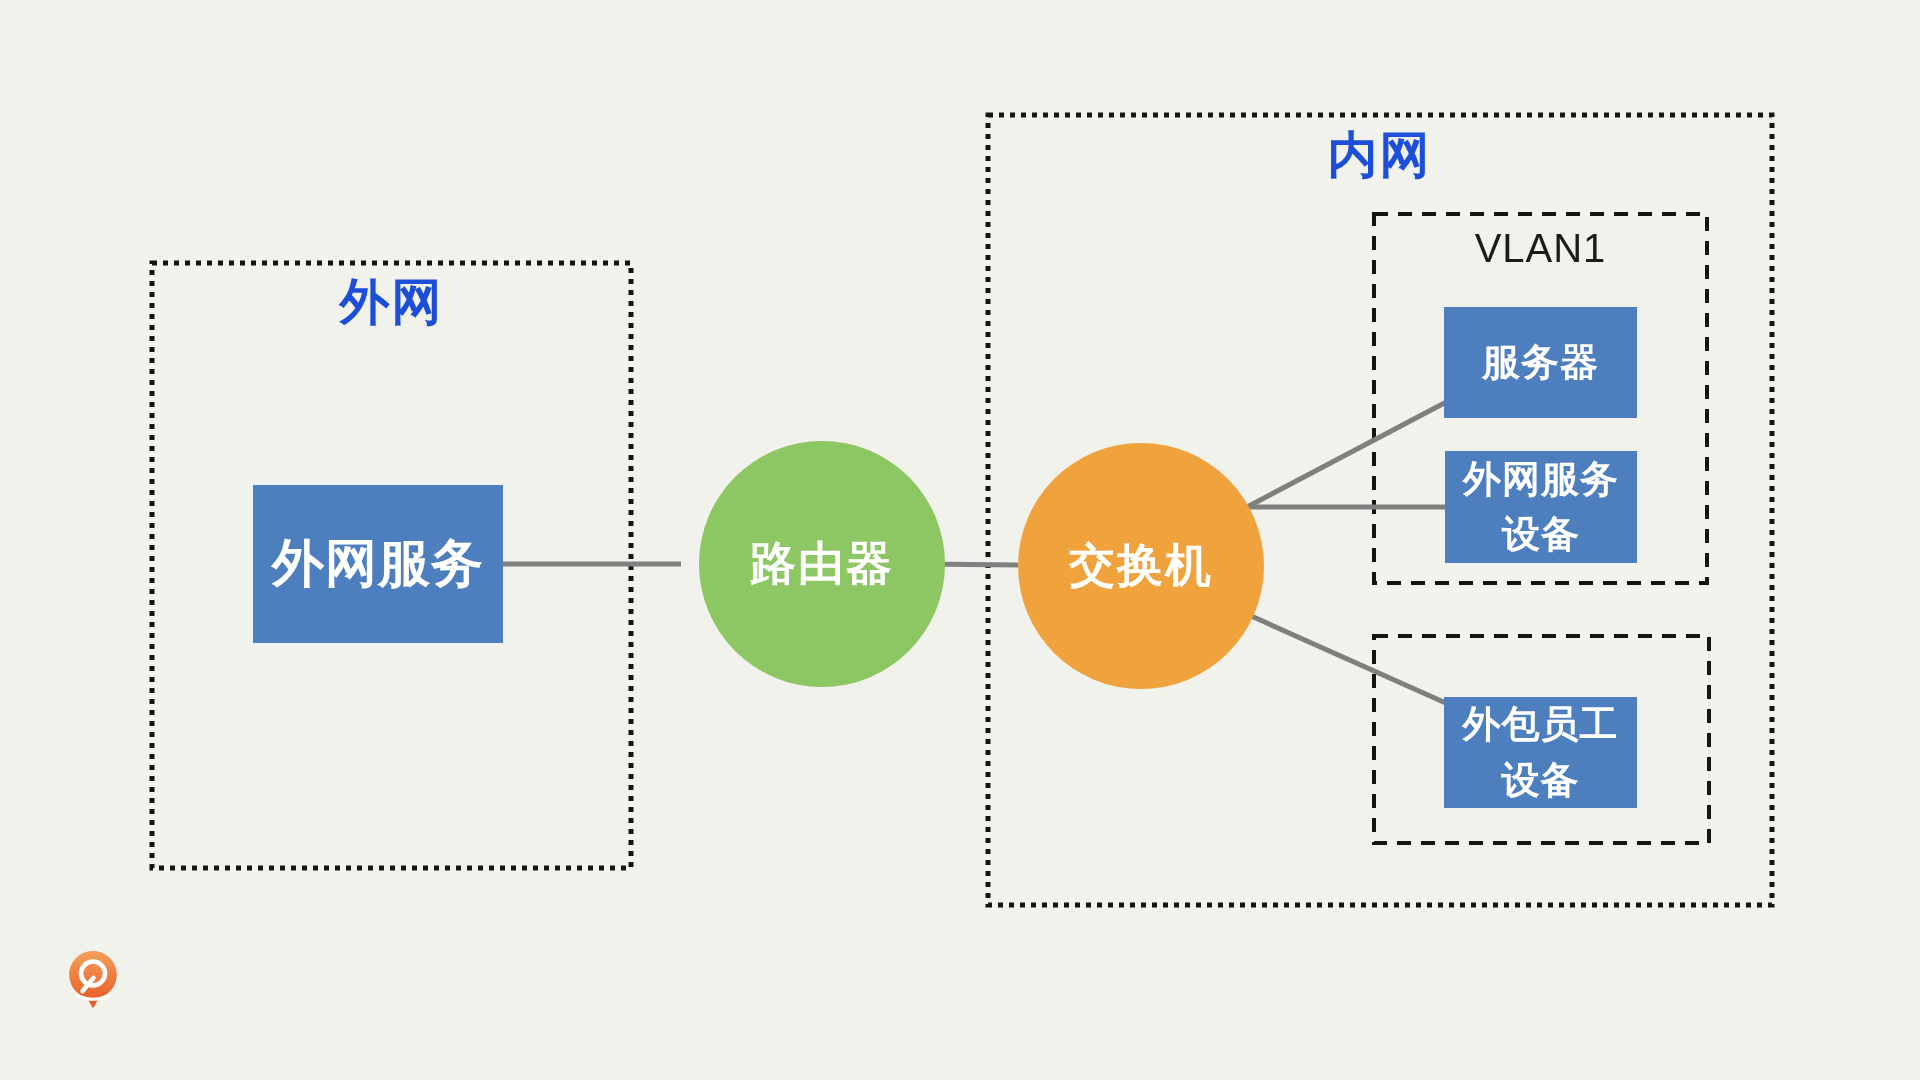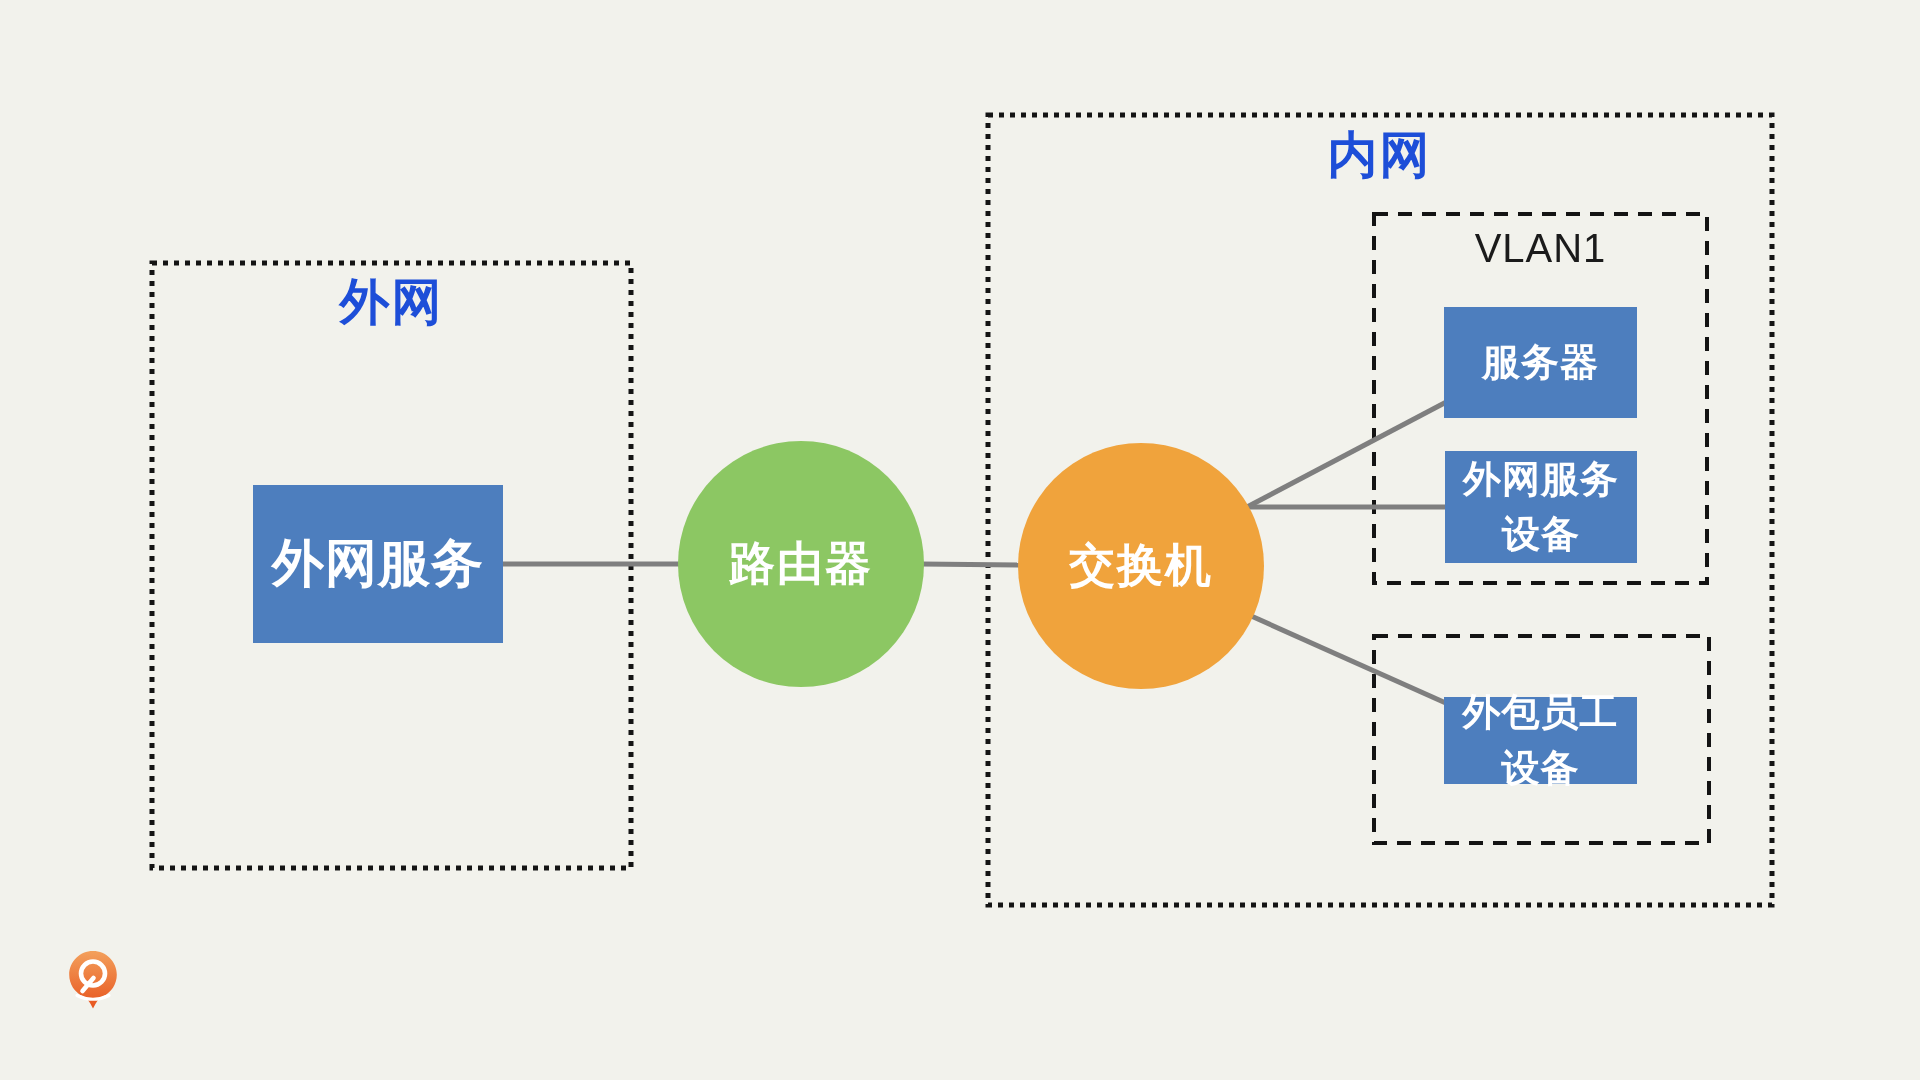--- a/index.html
+++ b/index.html
@@ -138,37 +138,37 @@
     <line class="link" x1="921" y1="564" x2="1020" y2="565"></line>
     <line class="link" x1="1247" y1="507" x2="1452" y2="399"></line>
     <line class="link" x1="1247" y1="507" x2="1450" y2="507"></line>
     <line class="link" x1="1249" y1="615" x2="1448" y2="704"></line>
   </svg>
 
   <div class="area-label" style="left:150px; top:272px; width:483px; height:60px;">外网</div>
 
   <div class="node big" style="left:253px; top:485px; width:250px; height:158px;">外网服务</div>
 
-  <div class="circle router" style="left:678px; top:441px;">路由器</div>
+  <div class="circle router" style="left:699px; top:441px;">路由器</div>
 
   <div class="circle switch" style="left:1018px; top:443px;font-family:Liberation Mono, monospace;">交换机</div>
 
   <div class="area-label" style="left:986px; top:125px; width:787px; height:60px;">内网</div>
 
   <div class="vlan-label v1" style="left:1373px; top:220px; width:335px; height:56px;">VLAN1</div>
 
   <div class="node small" style="left:1444px; top:291px; width:193px; height:111px;margin-top:16px;">服务器</div>
 
   <div class="node small" style="left:1445px; top:451px; width:192px; height:112px;">
     <span>外网服务</span>
     <span>设备</span>
   </div>
 
 
-  <div class="node small" style="left:1444px; top:697px; width:193px; height:87px;">
+  <div class="node small" style="left:1444px; top:697px; width:193px; height:111px;">
     <span>外包员工</span>
     <span>设备</span>
   </div>
 
   <div class="logo">
     <svg width="50" height="60" viewBox="0 0 50 60" aria-hidden="true">
       <defs>
         <linearGradient id="lg" x1="0" y1="0" x2="0" y2="1">
           <stop offset="0" stop-color="#F3A05C"></stop>
           <stop offset="1" stop-color="#E7541E"></stop>

